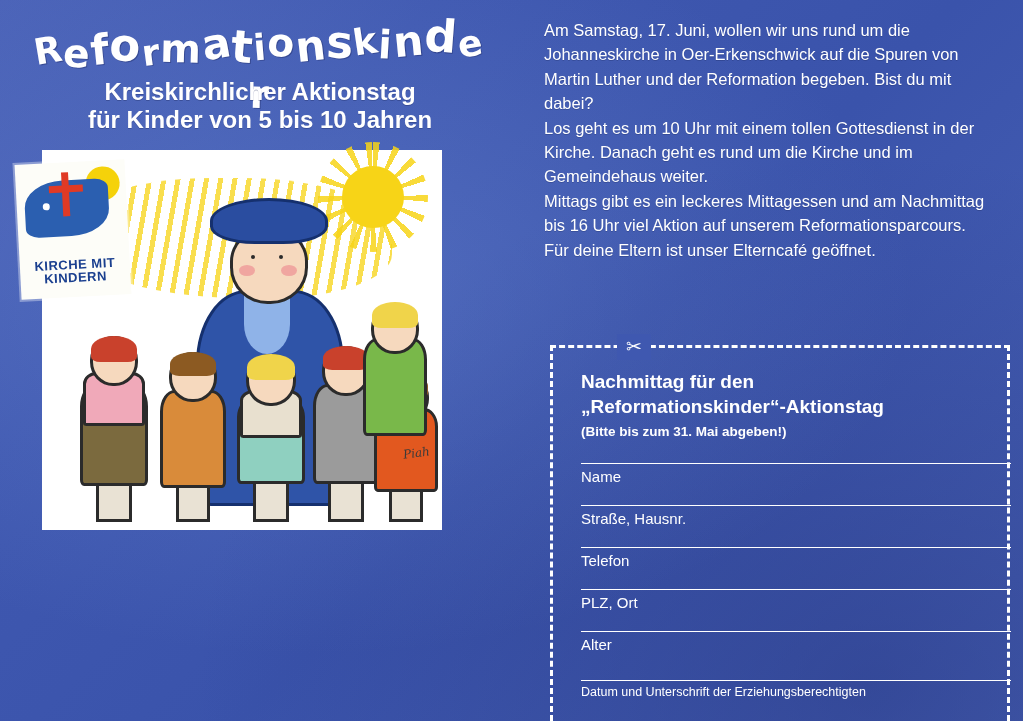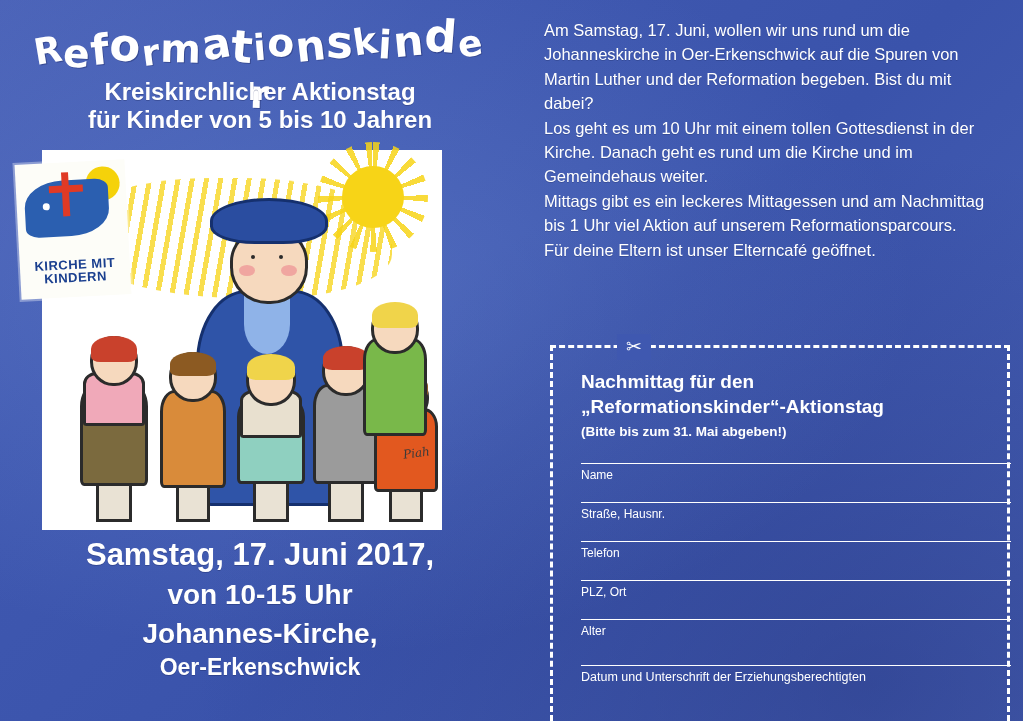--- a/index.html
+++ b/index.html
@@ -369,21 +369,21 @@
   }
   .field {
     margin-top: 20px;
   }
   .field .line {
     border-top: 1.5px solid #ffffff;
     width: 430px;
   }
   .field .flabel {
     color: #ffffff;
-    font-size: 12px;
+    font-size: 15px;
     margin-top: 4px;
   }
   .field.first { margin-top: 24px; }
   .field.sig { margin-top: 27px; }
   .field.sig .flabel { font-size: 12.5px; }
 </style>
 </head>
 <body>
 
 <div class="flyer">
@@ -469,33 +469,27 @@
       <div class="logo-fish"></div>
       <div class="logo-eye"></div>
       <div class="logo-cross-v"></div>
       <div class="logo-cross-h"></div>
       <div class="logo-text">
         <div>KIRCHE MIT</div>
         <div>KINDERN</div>
       </div>
     </div>
 
-    <div class="date-block">
-      <div class="date-line-1">Samstag, 17. Juni 2017,</div>
-      <div class="date-line-2">von 10-15 Uhr</div>
-      <div class="date-line-3">Johannes-Kirche,</div>
-      <div class="date-line-4">Oer-Erkenschwick</div>
-    </div>
   </div>
 
   <div class="right-col">
     <div class="body-text">
       <p>Am Samstag, 17. Juni, wollen wir uns rund um die Johanneskirche in Oer-Erkenschwick auf die Spuren von Martin Luther und der Reformation begeben. Bist du mit dabei?</p>
       <p>Los geht es um 10 Uhr mit einem tollen Gottesdienst in der Kirche. Danach geht es rund um die Kirche und im Gemeindehaus weiter.</p>
-      <p>Mittags gibt es ein leckeres Mittagessen und am Nachmittag bis 1 Uhr viel Aktion auf unserem Reformationsparcours.</p>
+      <p>Mittags gibt es ein leckeres Mittagessen und am Nachmittag bis 16 Uhr viel Aktion auf unserem Reformationsparcours.</p>
       <p>Für deine Eltern ist unser Elterncafé geöffnet.</p>
     </div>
 
     <div class="coupon">
       <div class="scissors">✂</div>
       <div class="coupon-inner">
         <div class="coupon-title">
           <div>Nachmittag für den</div>
           <div>„Reformationskinder“-Aktionstag</div>
         </div>

